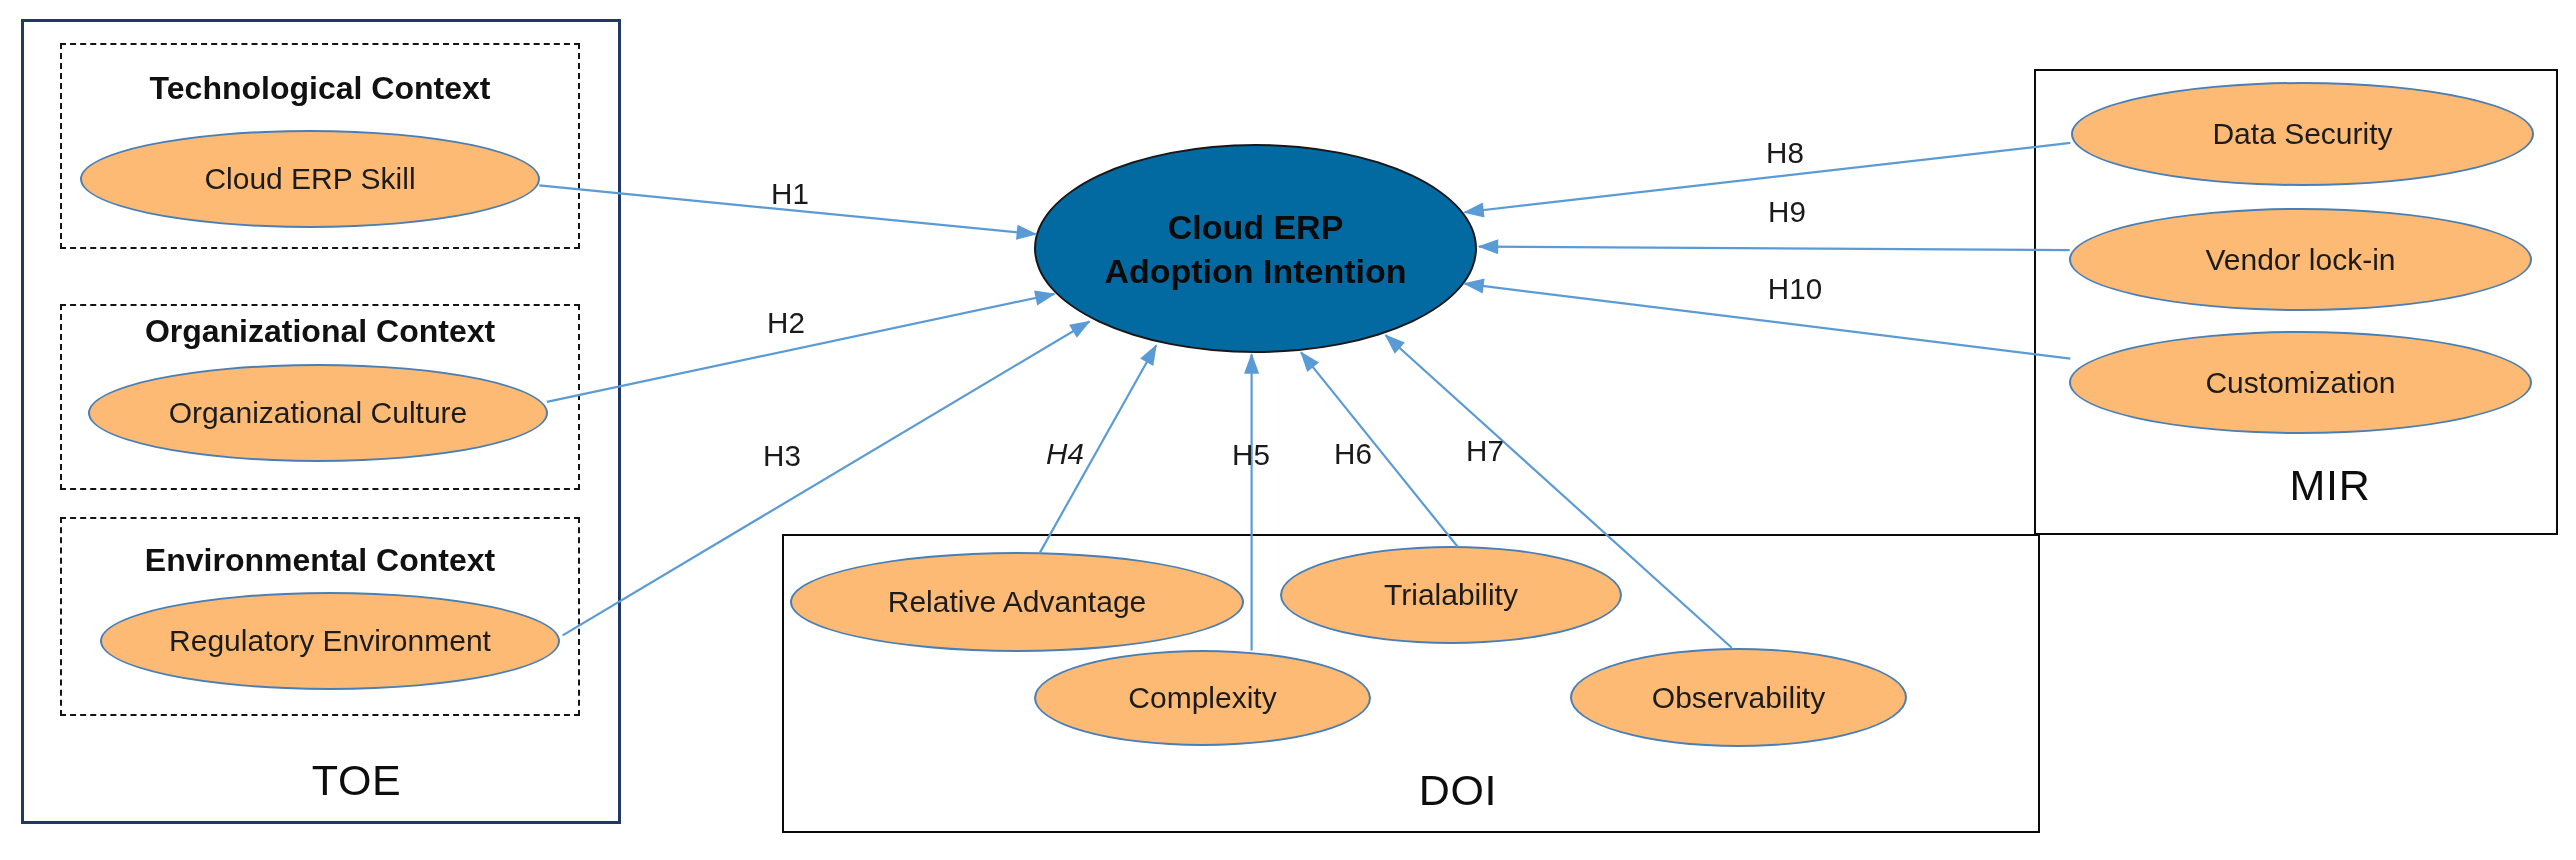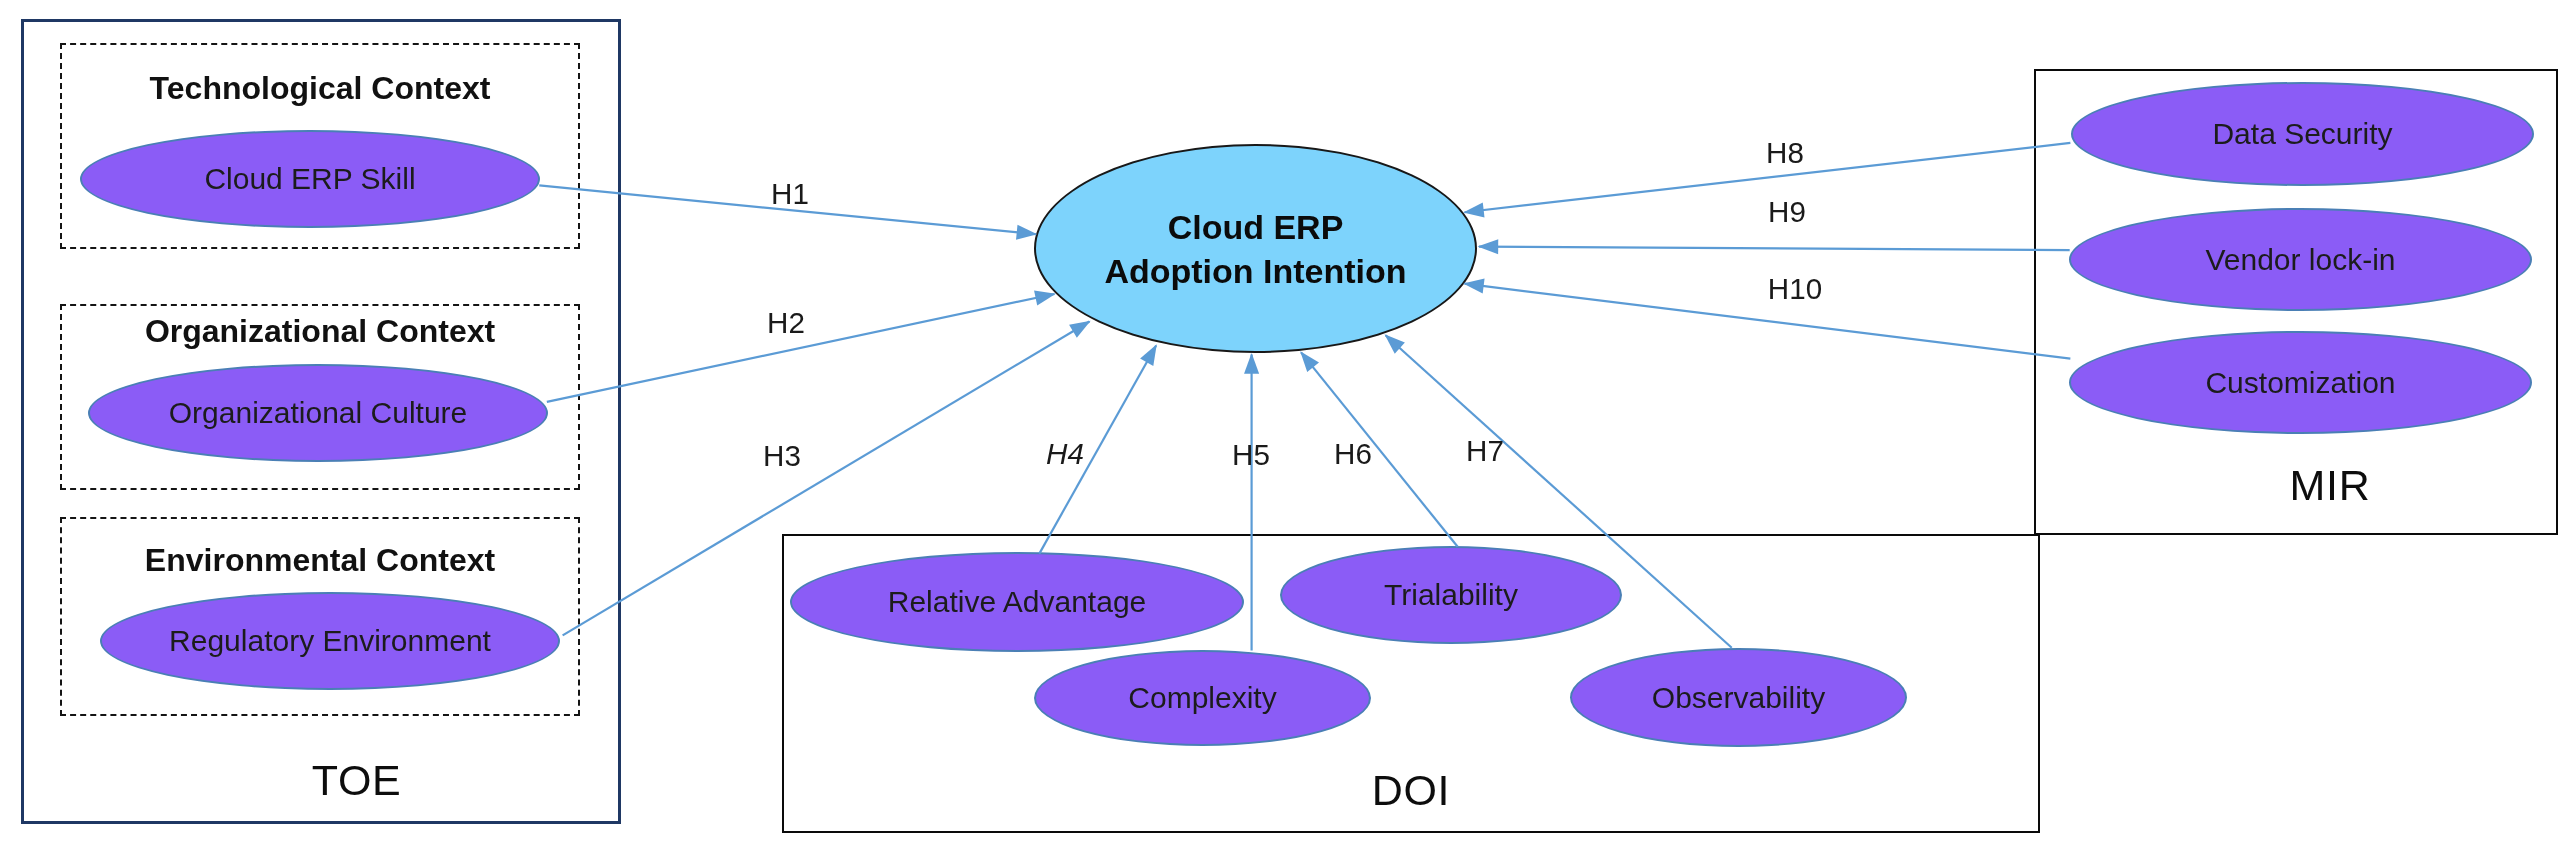--- a/index.html
+++ b/index.html
@@ -7,25 +7,25 @@
   #stage{position:relative;width:2576px;height:860px;background:#ffffff;overflow:hidden;}
 
   .group-box{position:absolute;background:transparent;box-sizing:border-box;}
   .toe-box{border:3.4px solid #1F3864;}
   .solid-box{border:2.7px solid #0a0a0a;}
   .dashed-box{position:absolute;border:2.1px dashed #141414;box-sizing:border-box;}
 
   .ctx-title{position:absolute;text-align:center;font-weight:bold;font-size:32px;line-height:38px;}
   .group-label{position:absolute;text-align:center;font-size:43px;line-height:52px;color:#0d0d0d;letter-spacing:0.7px;}
 
-  .ellipse{position:absolute;border:2.1px solid #4a7fb5;border-radius:50%;background:#8b5cf6;
+  .ellipse{position:absolute;border:2.1px solid #4a7fb5;border-radius:50%;background:#fdba74;
            display:flex;align-items:center;justify-content:center;box-sizing:border-box;}
   .ellipse .lbl{font-size:30px;line-height:34px;color:#1c1c1c;white-space:nowrap;}
 
-  .center-ellipse{position:absolute;border:2.7px solid #181818;border-radius:50%;background:#7dd3fc;
+  .center-ellipse{position:absolute;border:2.7px solid #181818;border-radius:50%;background:#0369a1;
                   display:flex;align-items:center;justify-content:center;box-sizing:border-box;}
   .center-ellipse .lbl{font-size:34px;line-height:44px;font-weight:bold;text-align:center;color:#0b0b0b;}
 
   .hyp{position:absolute;transform:translate(-50%,-50%);font-size:29.6px;color:#1a1a1a;white-space:nowrap;}
 
   #arrow-layer{position:absolute;left:0;top:0;pointer-events:none;}
 </style>
 </head>
 <body>
 
@@ -39,21 +39,21 @@
 
   <div class="group-box solid-box" style="left:782px;top:534px;width:1258px;height:299px;"></div>
 
   <div class="group-box solid-box" style="left:2034px;top:69px;width:524px;height:466px;"></div>
 
   <div class="ctx-title" style="left:60px;top:69px;width:520px;">Technological Context</div>
   <div class="ctx-title" style="left:60px;top:541px;width:520px;">Environmental Context</div>
   <div class="ctx-title" style="left:60px;top:312px;width:520px;">Organizational Context</div>
 
   <div class="group-label" style="left:20.6px;top:754px;width:600px;padding-left:36px;">TOE</div>
-  <div class="group-label" style="left:782px;top:764px;width:1258px;">DOI</div>
+  <div class="group-label" style="left:782px;top:764px;width:1258px;padding-left:47px;">DOI</div>
   <div class="group-label" style="left:2034px;top:459px;width:592px;">MIR</div>
 
   <div class="ellipse" style="left:80px;top:130px;width:460px;height:98px;">
     <span class="lbl">Cloud ERP Skill</span>
   </div>
   <div class="ellipse" style="left:88px;top:364px;width:460px;height:98px;">
     <span class="lbl">Organizational Culture</span>
   </div>
   <div class="ellipse" style="left:100px;top:592px;width:460px;height:98px;">
     <span class="lbl">Regulatory Environment</span>

